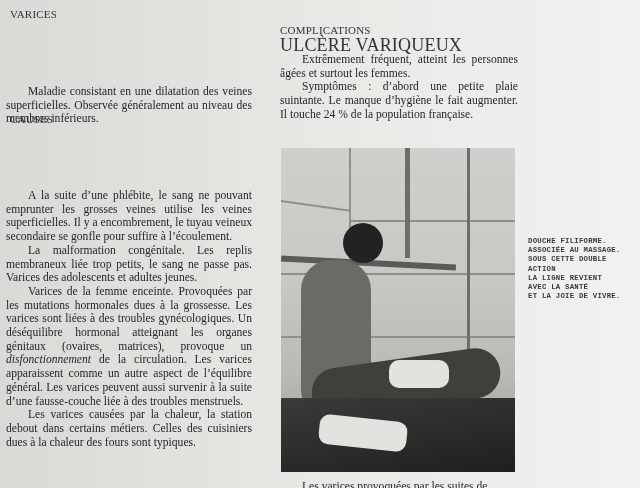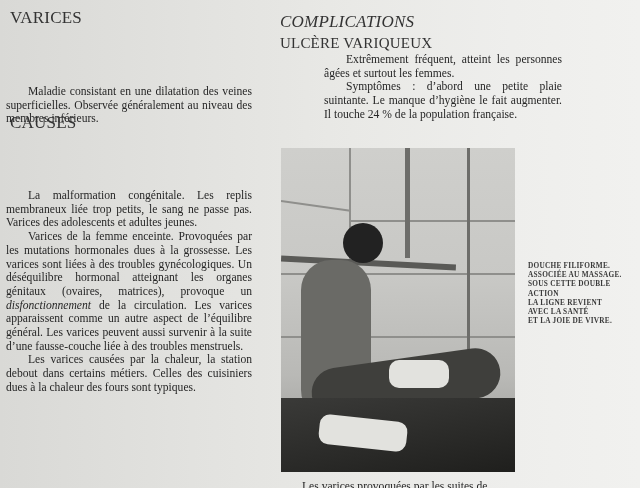--- a/index.html
+++ b/index.html
@@ -3,21 +3,21 @@
 <meta charset="utf-8">
 <style>
   html, body { margin: 0; padding: 0; }
   body {
     width: 640px; height: 488px; overflow: hidden; position: relative;
     background: linear-gradient(90deg, #d9d9d6 0%, #e2e2df 30%, #e9e9e6 55%, #eeeeec 80%, #f1f1ef 100%);
     font-family: "Liberation Serif", "DejaVu Serif", serif;
     color: #2a2a2a;
   }
   .heading {
-    position: absolute; font-size: 17px; letter-spacing: 0.2px; color: #333;
+    position: absolute; font-size: 11px; letter-spacing: 0.2px; color: #333;
   }
   .para {
     position: absolute; font-size: 11.6px; line-height: 13.7px; text-align: justify;
     color: #262626;
   }
   .para p { margin: 0; text-indent: 22px; }
   .para p .it { font-style: italic; }
   #left-col { left: 6px; width: 246px; margin-top: 48px; }
 
   
@@ -36,47 +36,48 @@
     background: linear-gradient(170deg, #3a3a38 0%, #2a2a28 60%, #1f1f1d 100%);
   }
   #photo .body {
     position: absolute; background: #4a4a47; border-radius: 40px;
   }
   #photo .towel { position: absolute; background: #e2e2de; border-radius: 10px; }
   #photo .head { position: absolute; background: #222; border-radius: 50%; }
 
   #caption {
     position: absolute; left: 528px; top: 237px; width: 112px;
-    font-family: Liberation Serif, serif;
+    font-family: Liberation Mono, monospace;
     font-size: 7.3px; line-height: 9.2px; font-weight: bold; letter-spacing: 0.25px;
-    color: #3a3a3a; text-transform: uppercase; margin-top: 24px;
+    color: #3a3a3a; text-transform: uppercase;
   }
   #caption div { white-space: nowrap; }
 </style>
 </head>
 <body>
 
 <div class="heading" style="left:10px; top:8px;">VARICES</div>
 
 <div class="para" id="left-col" style="top:37px;">
   <p>Maladie consistant en une dilatation des veines superficielles. Observée généralement au niveau des membres inférieurs.</p>
 </div>
 
 <div class="heading" style="left:10px; top:113px;">CAUSES</div>
 
 <div class="para" id="left-col" style="top:141px; left:6px; width:246px;">
+  <p>A la suite d’une phlébite, le sang ne pouvant emprunter les grosses veines utilise les veines superficielles. Il y a encombrement, le tuyau veineux secondaire se gonfle pour suffire à l’écoulement.</p>
   <p>La malformation congénitale. Les replis membraneux liée trop petits, le sang ne passe pas. Varices des adolescents et adultes jeunes.</p>
   <p><span>Varices de la femme enceinte. Provoquées par les mutations hormonales dues à la grossesse. Les varices sont liées à des troubles gynécologiques. Un déséquilibre hormonal atteignant les organes génitaux (ovaires, matrices), provoque un </span><span class="it">disfonctionnement</span><span> de la circulation. Les varices apparaissent comme un autre aspect de l’équilibre général. Les varices peuvent aussi survenir à la suite d’une fausse-couche liée à des troubles menstruels.</span></p>
   <p>Les varices causées par la chaleur, la station debout dans certains métiers. Celles des cuisiniers dues à la chaleur des fours sont typiques.</p>
 </div>
 
-<div class="heading" style="left:280px; top:12px;font-style:italic;">COMPLICATIONS</div>
-<div class="heading" style="left:280px; top:35px; font-size:15px;">ULCÈRE VARIQUEUX</div>
+<div class="heading" style="left:280px; top:24px;">COMPLICATIONS</div>
+<div class="heading" style="left:280px; top:35px; font-size:18px;">ULCÈRE VARIQUEUX</div>
 
-<div class="para" style="top:53px; left:280px; width:238px;margin-left:44px;">
+<div class="para" style="top:53px; left:280px; width:238px;">
   <p>Extrêmement fréquent, atteint les personnes âgées et surtout les femmes.</p>
   <p>Symptômes : d’abord une petite plaie suintante. Le manque d’hygiène le fait augmenter. Il touche 24 % de la population française.</p>
 </div>
 
 <div id="photo">
   <div class="wall"></div>
   <div class="tile-line" style="left:0; top:52px; width:70px; height:2px; transform:rotate(8deg); transform-origin:left;"></div>
   <div class="tile-line" style="left:68px; top:72px; width:166px; height:2px;"></div>
   <div class="tile-line" style="left:68px; top:0; width:2px; height:250px;"></div>
   <div class="tile-line" style="left:0; top:125px; width:234px; height:2px;"></div>

